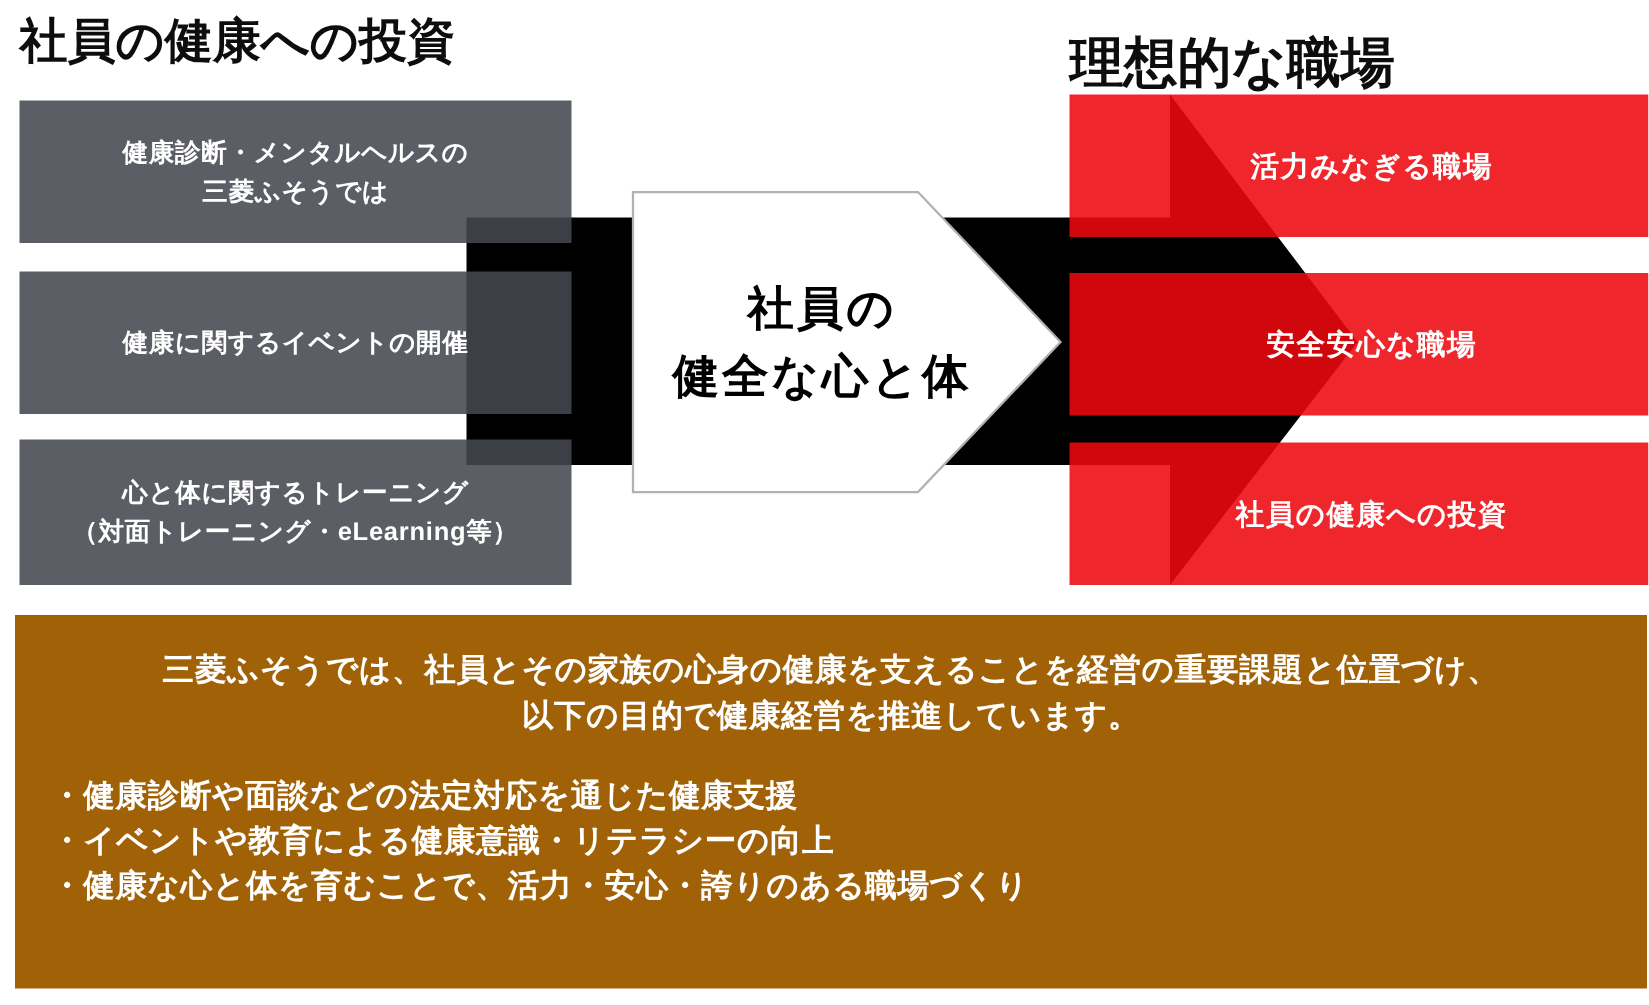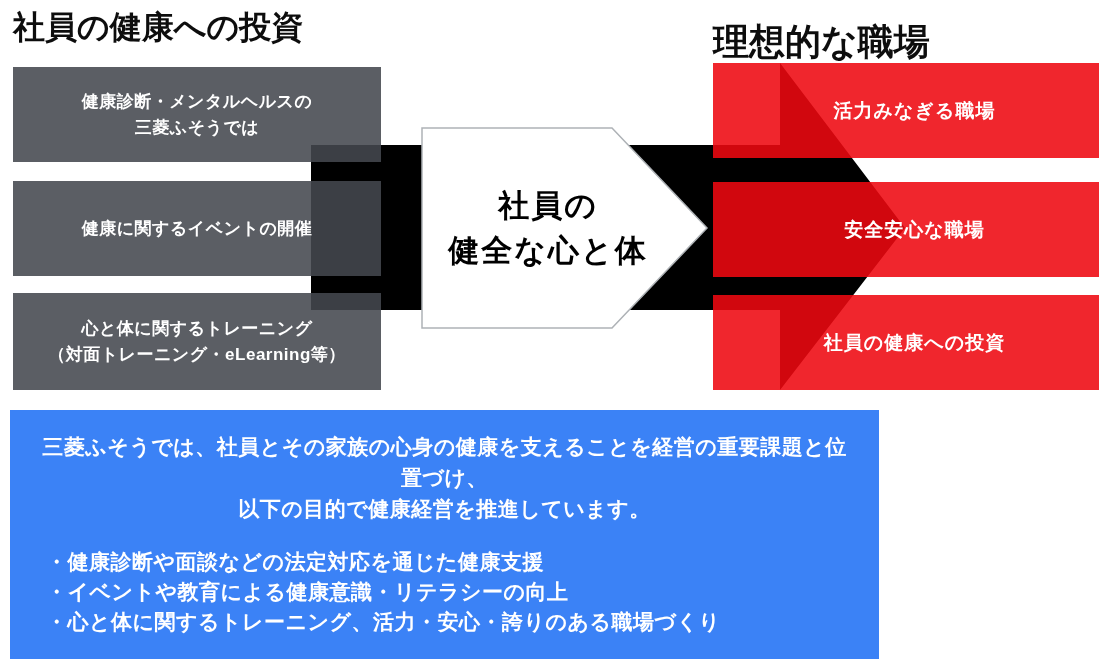--- a/index.html
+++ b/index.html
@@ -87,42 +87,42 @@
     line-height: 45px;
     letter-spacing: 2px;
     text-align: center;
     white-space: nowrap;
   }
 
   .footer {
     position: absolute;
     left: 10px;
     top: 410px;
-    width: 869px;
+    width: 1088px;
     height: 249px;
-    background: #3b82f6;
+    background: #a16207;
     z-index: 2;
     box-sizing: border-box;
     padding: 21px 24px 0 24px;
     color: #ffffff;
     font-weight: bold;
   }
   .footer-intro {
     text-align: center;
     font-size: 21px;
     line-height: 31px;
     letter-spacing: 0.5px;
   }
   .footer-bullets {
     margin-top: 23px;
     font-size: 21px;
     line-height: 30px;
     letter-spacing: 0.5px;
   }
-  .footer-bullets .bullet-line { white-space: nowrap; margin-left: 12px; }
+  .footer-bullets .bullet-line { white-space: nowrap; }
 </style>
 </head>
 <body>
 
 <div class="canvas">
 
   <svg class="arrow-layer" viewBox="0 0 1099 670" xmlns="http://www.w3.org/2000/svg">
     <polygon points="311,145 780,145 780,63 905,228 780,390 780,310 311,310" fill="#000000"></polygon>
     <polygon stroke="#aeb2b6" stroke-width="1.5" points="422,128 612,128 707,228 612,328 422,328" fill="#ffffff"></polygon>
   </svg>
@@ -158,17 +158,17 @@
   </div>
 
   <div class="footer">
     <div class="footer-intro">
       <div>三菱ふそうでは、社員とその家族の心身の健康を支えることを経営の重要課題と位置づけ、</div>
       <div>以下の目的で健康経営を推進しています。</div>
     </div>
     <div class="footer-bullets">
       <div class="bullet-line">・健康診断や面談などの法定対応を通じた健康支援</div>
       <div class="bullet-line">・イベントや教育による健康意識・リテラシーの向上</div>
-      <div class="bullet-line">・心と体に関するトレーニング、活力・安心・誇りのある職場づくり</div>
+      <div class="bullet-line">・健康な心と体を育むことで、活力・安心・誇りのある職場づくり</div>
     </div>
   </div>
 
 </div>
 
 </body></html>

